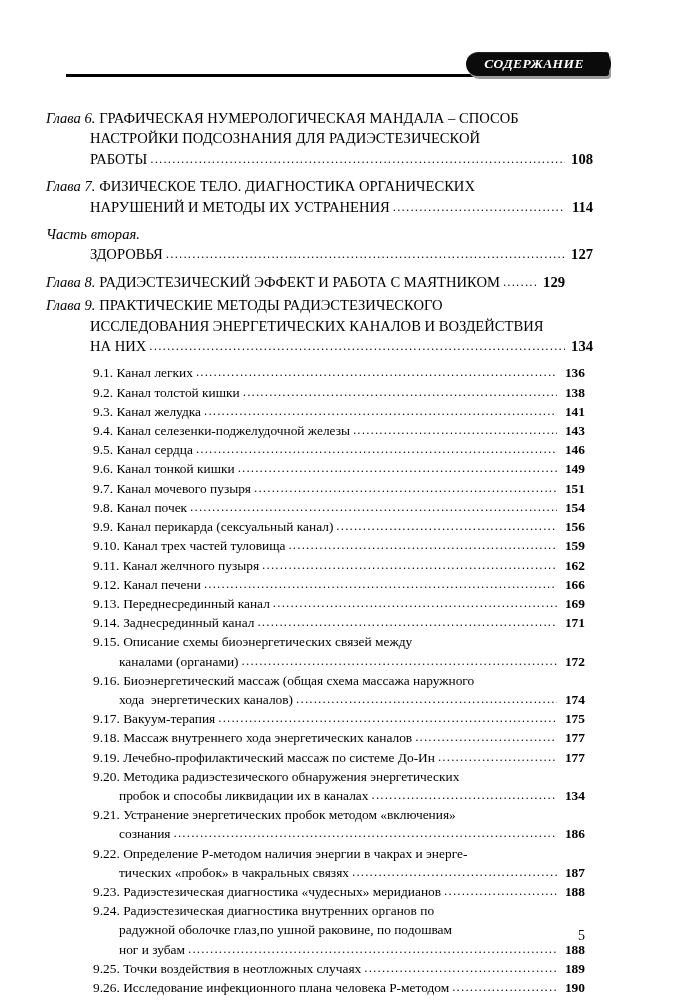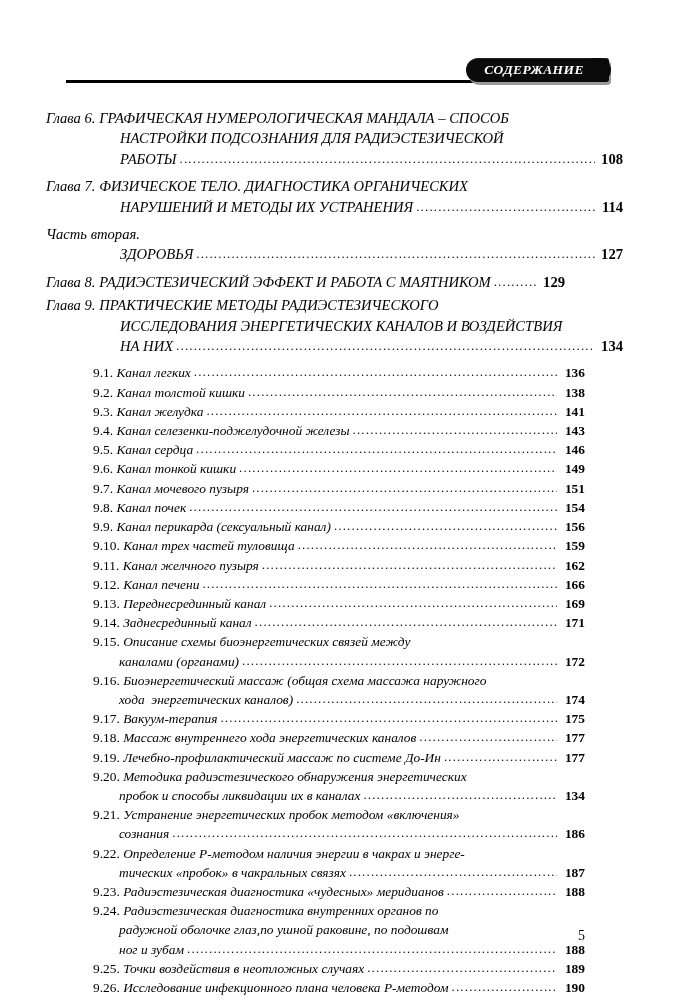--- a/index.html
+++ b/index.html
@@ -13,21 +13,21 @@
     position: relative;
     font-family: "Liberation Serif", "DejaVu Serif", serif;
     color: #000000;
     overflow: hidden;
   }
 
   
   .header {
     position: absolute;
     left: 0;
-    top: 6px;
+    top: 0;
     width: 650px;
     height: 92px;
   }
   .header-rule {
     position: absolute;
     left: 66px;
     top: 74px;
     width: 452px;
     height: 3px;
     background: #000000;
@@ -100,21 +100,20 @@
   
   .line {
     display: flex;
     align-items: baseline;
     width: 519px;
     margin-left: 46px;
   }
   .line .txt {
     white-space: pre;
     flex: 0 0 auto;
-    font-style: italic;
   }
   .line .leader {
     flex: 1 1 auto;
     overflow: hidden;
     white-space: nowrap;
     margin: 0 2px 0 3px;
     letter-spacing: 1.15px;
     font-size: 13px;
     color: #111;
     transform: translateY(-1px);
@@ -129,21 +128,21 @@
 
   
   .chapter .line {
     font-size: 14.6px;
     line-height: 20.4px;
   }
   .chapter .prefix {
     font-style: italic;
   }
   .chapter .line.cont {
-    margin-left: 120px;
+    margin-left: 90px;
     width: 503px;
   }
   .chapter {
     margin-bottom: 6px;
   }
   .chapter.tight {
     margin-bottom: 2px;
   }
 
   

